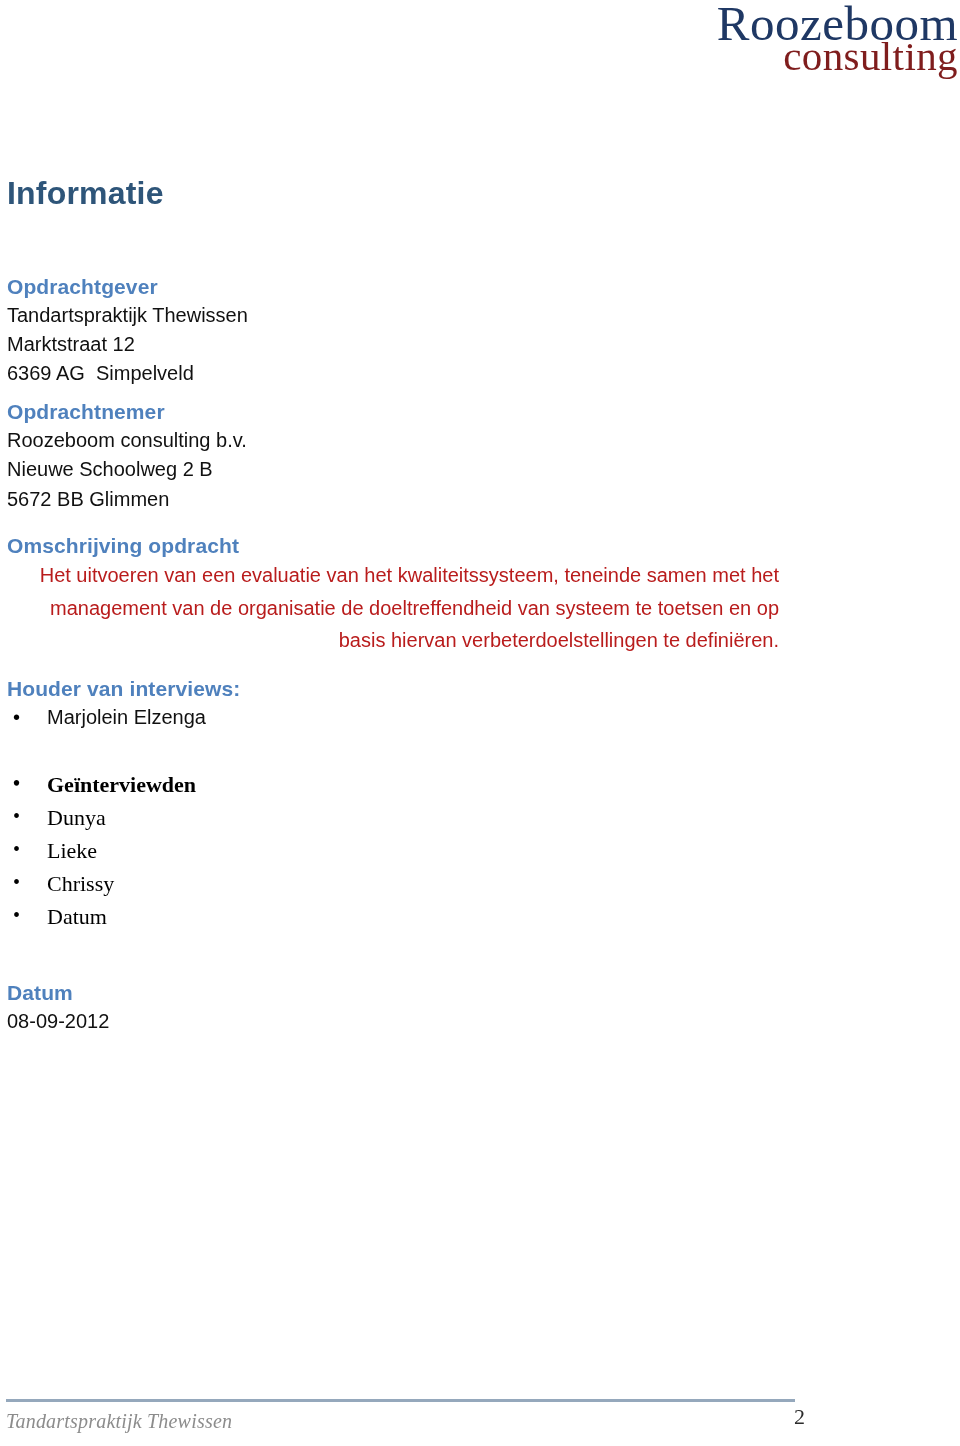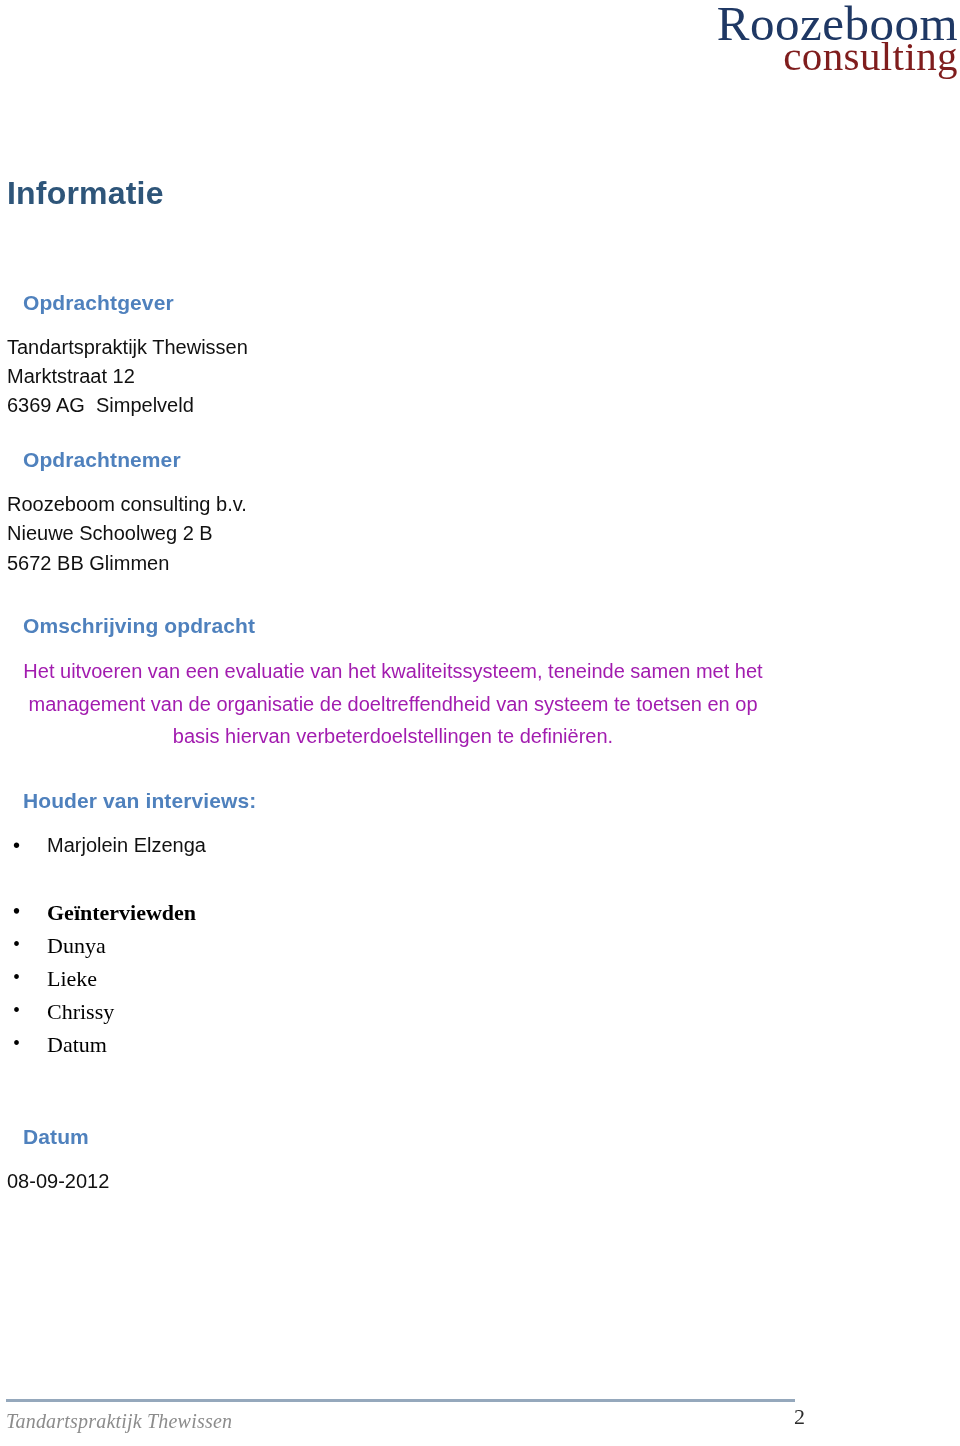--- a/index.html
+++ b/index.html
@@ -72,21 +72,21 @@
     letter-spacing: 0.2px;
   }
 
   .spacer-after-title { height: 62px; }
 
   h2.sub-head {
     font-family: "Liberation Sans", sans-serif;
     font-size: 21px;
     font-weight: bold;
     color: #4F81BD;
-    margin: 16px;
+    margin: 0;
     padding: 0;
     line-height: 1.32;
     letter-spacing: 0.1px;
   }
 
   p.body-line {
     font-family: "Liberation Sans", sans-serif;
     font-size: 20px;
     color: #111111;
     margin: 0;
@@ -96,26 +96,26 @@
   }
 
   .addr-block { margin: 0 0 0 0; }
 
   .gap-sm { height: 10px; }
   .gap-md { height: 18px; }
 
   p.para {
     font-family: "Liberation Sans", sans-serif;
     font-size: 20px;
-    color: #a21caf;
+    color: #b91c1c;
     margin: 0;
     padding: 0;
     line-height: 1.62;
     width: 772px;
-    text-align: center;
+    text-align: right;
   }
 
   
   ul.bullets {
     list-style: none;
     margin: 0;
     padding: 0;
   }
   ul.bullets li {
     position: relative;

